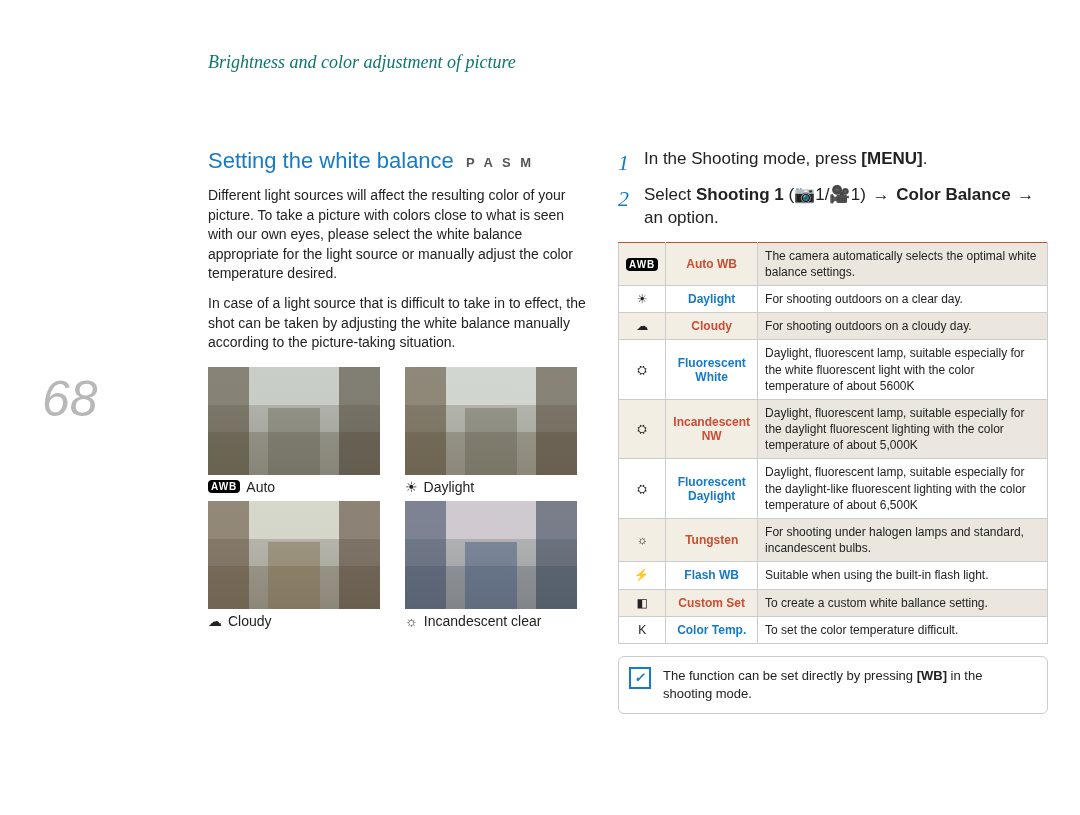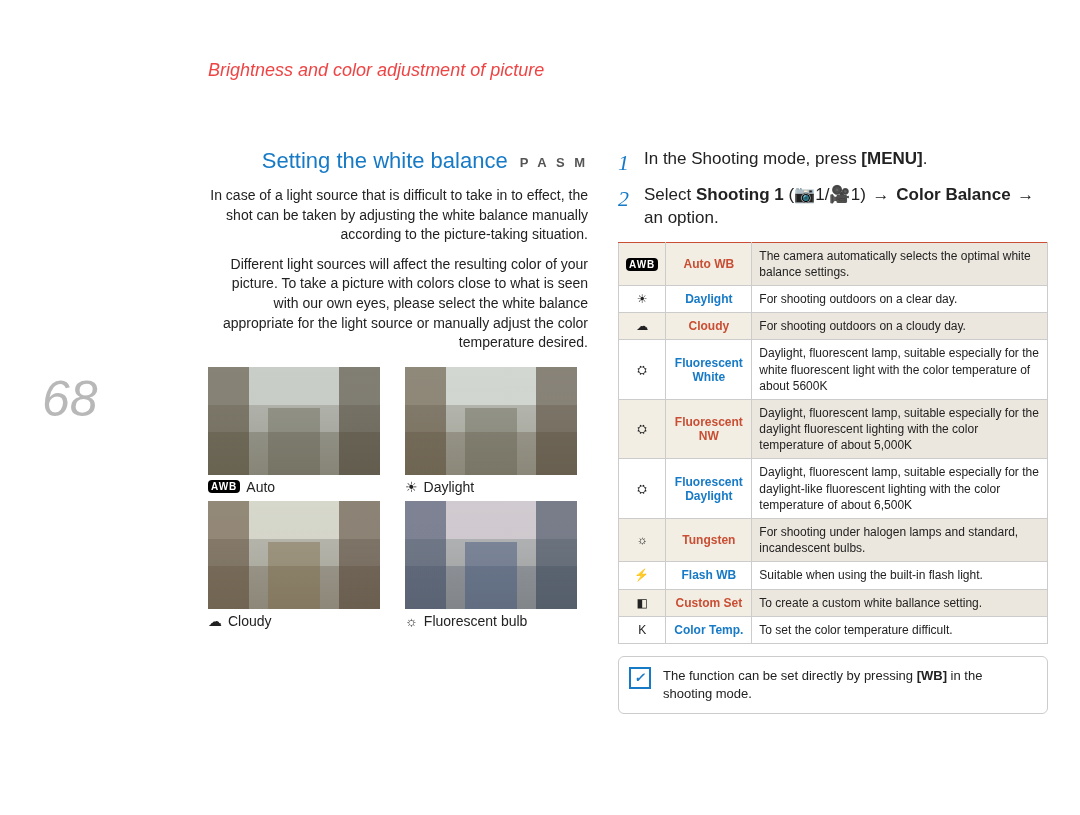--- a/index.html
+++ b/index.html
@@ -17,35 +17,35 @@
     top: 370px;
     font-family: Liberation Sans, sans-serif;
     font-style: italic;
     font-size: 50px;
     color: #b8b8b8;
     font-weight: 300;
   }
   .breadcrumb {
     position: absolute;
     left: 208px;
-    top: 60px;
-    font-family: Liberation Sans, sans-serif;
+    top: 52px;
+    font-family: Liberation Serif, serif;
     font-style: italic;
     font-size: 18px;
-    color: #ef4444;
+    color: #0f766e;
   }
   .content {
     position: absolute;
     left: 208px;
     top: 148px;
     width: 840px;
     display: flex;
     gap: 30px;
   }
-  .col-left { width: 380px; text-align: right; }
+  .col-left { width: 380px; }
   .col-right { width: 430px; }
   .section-title {
     color: #167ac6;
     font-size: 22px;
     font-weight: 400;
     margin-bottom: 12px;
   }
   .mode-badges {
     display: inline-block;
     vertical-align: middle;
@@ -182,22 +182,22 @@
 
 <div class="page-number">68</div>
 <div class="breadcrumb">Brightness and color adjustment of picture</div>
 
 <div class="content">
   <div class="col-left">
     <h2 class="section-title">
       <span>Setting the white balance</span>
       <span class="mode-badges">P A S M </span>
     </h2>
+    <p class="para">Different light sources will affect the resulting color of your picture. To take a picture with colors close to what is seen with our own eyes, please select the white balance appropriate for the light source or manually adjust the color temperature desired.</p>
     <p class="para">In case of a light source that is difficult to take in to effect, the shot can be taken by adjusting the white balance manually according to the picture-taking situation.</p>
-    <p class="para">Different light sources will affect the resulting color of your picture. To take a picture with colors close to what is seen with our own eyes, please select the white balance appropriate for the light source or manually adjust the color temperature desired.</p>
 
     <div class="thumbs">
       <div class="thumb-cell">
         <div class="thumb"></div>
         <div class="thumb-label">
           <span class="awb-badge">AWB</span>
           <span>Auto</span>
         </div>
       </div>
       <div class="thumb-cell">
@@ -211,21 +211,21 @@
         <div class="thumb cloudy"></div>
         <div class="thumb-label">
           <span>☁</span>
           <span>Cloudy</span>
         </div>
       </div>
       <div class="thumb-cell">
         <div class="thumb incandescent"></div>
         <div class="thumb-label">
           <span>☼</span>
-          <span>Fluorescent bulb</span>
+          <span>Incandescent clear</span>
         </div>
       </div>
     </div>
   </div>
 
   <div class="col-right">
     <div class="steps">
       <div class="step">
         <div class="step-num">1</div>
         <div class="step-text">
@@ -257,21 +257,21 @@
             <td class="col-name red">Cloudy</td>
             <td class="col-desc">For shooting outdoors on a cloudy day.</td>
           </tr>
           <tr>
             <td class="col-icon">⛭</td>
             <td class="col-name blue">Fluorescent White</td>
             <td class="col-desc">Daylight, fluorescent lamp, suitable especially for the white fluorescent light with the color temperature of about 5600K</td>
           </tr>
           <tr>
             <td class="col-icon">⛭</td>
-            <td class="col-name red">Fluorescent NW</td>
+            <td class="col-name red">Incandescent NW</td>
             <td class="col-desc">Daylight, fluorescent lamp, suitable especially for the daylight fluorescent lighting with the color temperature of about 5,000K</td>
           </tr>
           <tr>
             <td class="col-icon">⛭</td>
             <td class="col-name blue">Fluorescent Daylight</td>
             <td class="col-desc">Daylight, fluorescent lamp, suitable especially for the daylight-like fluorescent lighting with the color temperature of about 6,500K</td>
           </tr>
           <tr>
             <td class="col-icon">☼</td>
             <td class="col-name red">Tungsten</td>

